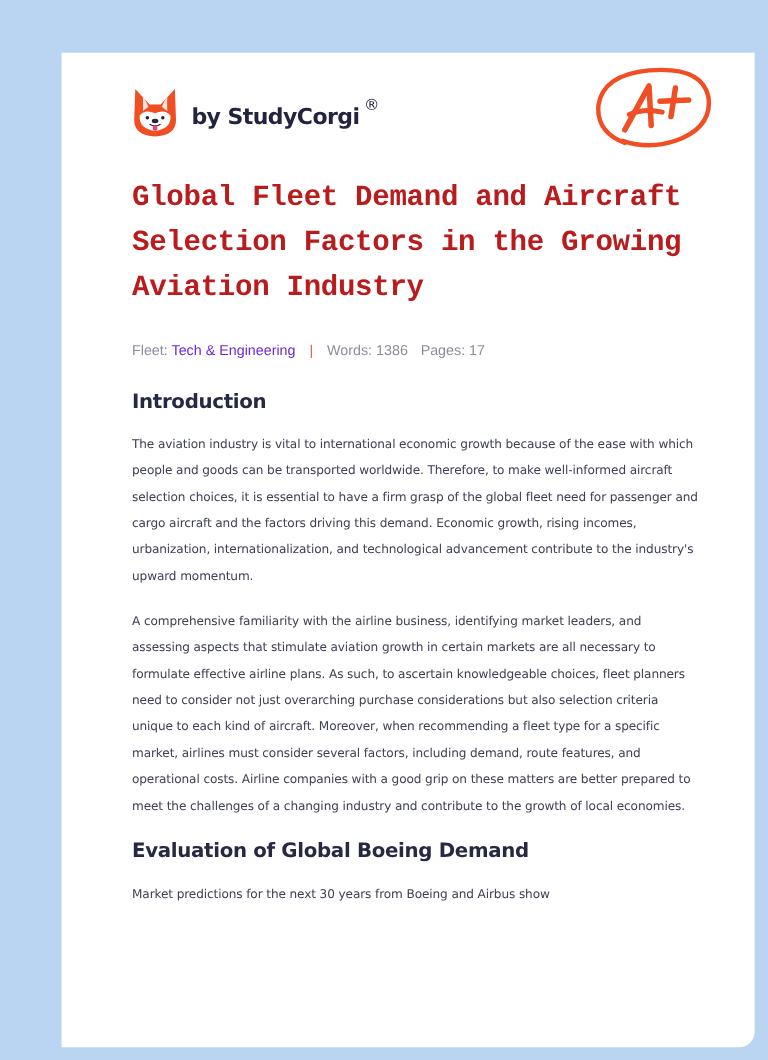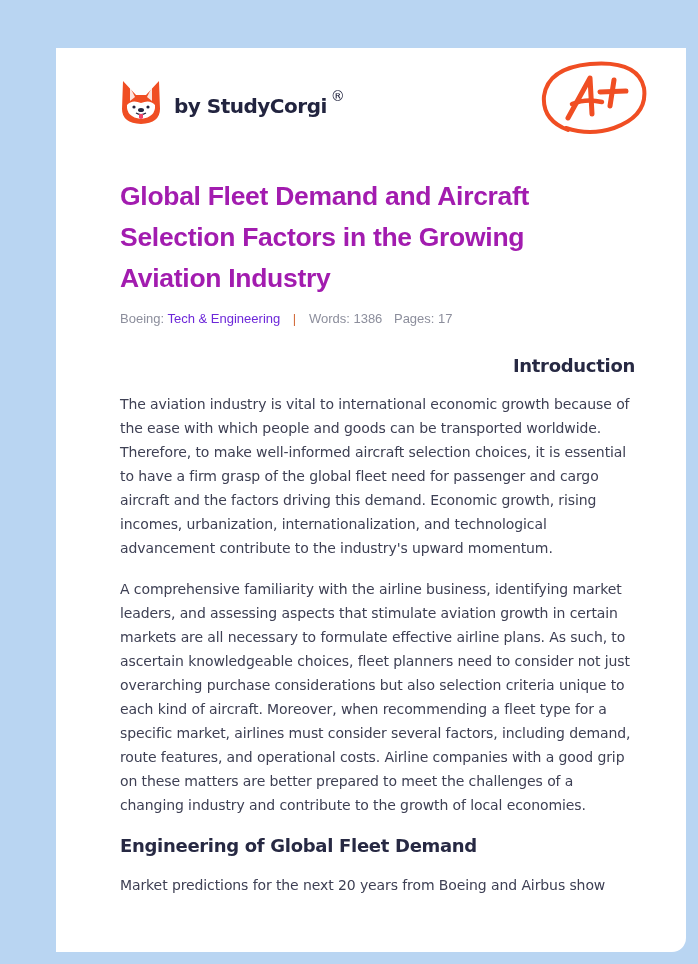--- a/index.html
+++ b/index.html
@@ -57,28 +57,28 @@
     .grade {
       position: absolute;
       left: 482px;
       top: 10px;
       width: 112px;
       height: 82px;
     }
     .title {
       position: absolute;
       left: 64px;
-      top: 128px;
+      top: 111px;
       width: 510px;
       margin: 0;
-      font-family: Liberation Sans, sans-serif;
+      font-family: Liberation Mono, monospace;
       font-weight: bold;
       font-size: 26.5px;
       line-height: 41px;
-      color: #a21caf;
+      color: #b91c1c;
       letter-spacing: -0.3px;
     }
     .meta {
       position: absolute;
       left: 64px;
       top: 263px;
       font-size: 13px;
       color: #8c8e9c;
       white-space: nowrap;
     }
@@ -96,26 +96,26 @@
       font-family: "DejaVu Sans", sans-serif;
       font-weight: bold;
       font-size: 18px;
       line-height: 24px;
       color: #272943;
       letter-spacing: -0.3px;
     }
     .content p {
       margin: 0;
       font-family: "DejaVu Sans", sans-serif;
-      font-size: 14px;
+      font-size: 11px;
       line-height: 24px;
       color: #3e4054;
       letter-spacing: -0.1px;
     }
-    .h-intro { margin-top: 2px !important; text-align: right; }
+    .h-intro { margin-top: 2px !important; }
     .p-intro { margin-top: 14px !important; }
     .p-second { margin-top: 17px !important; }
     .h-eval { margin-top: 17px !important; }
     .p-eval { margin-top: 15px !important; }
   </style>
 </head>
 <body>
 
 <div class="card">
 
@@ -139,28 +139,28 @@
     <path d="M30 72 Q4 62 6 38 Q10 10 52 6 Q100 2 106 30 Q110 58 76 70 Q52 78 28 70" stroke="#f04e23" stroke-width="4" fill="none" stroke-linecap="round"></path>
     <path d="M30 60 L52 20 L54 56" stroke="#f04e23" stroke-width="5" fill="none" stroke-linecap="round" stroke-linejoin="round"></path>
     <path d="M34 46 Q48 40 64 44" stroke="#f04e23" stroke-width="4.5" fill="none" stroke-linecap="round"></path>
     <path d="M76 22 L72 48" stroke="#f04e23" stroke-width="5" fill="none" stroke-linecap="round"></path>
     <path d="M62 34 L88 33" stroke="#f04e23" stroke-width="5" fill="none" stroke-linecap="round"></path>
   </svg>
 
   <h1 class="title">Global Fleet Demand and Aircraft Selection Factors in the Growing Aviation Industry</h1>
 
   <div class="meta">
-    <span>Boeing:</span>
+    <span>Fleet:</span>
     <span class="topic-value">Tech &amp; Engineering</span>
     <span class="sep">|</span>
     <span>Words: 1386</span>
     <span class="pages">Pages: 17</span>
   </div>
 
   <div class="content">
     <h2 class="h-intro">Introduction</h2>
     <p class="p-intro">The aviation industry is vital to international economic growth because of the ease with which people and goods can be transported worldwide. Therefore, to make well-informed aircraft selection choices, it is essential to have a firm grasp of the global fleet need for passenger and cargo aircraft and the factors driving this demand. Economic growth, rising incomes, urbanization, internationalization, and technological advancement contribute to the industry's upward momentum.</p>
     <p class="p-second">A comprehensive familiarity with the airline business, identifying market leaders, and assessing aspects that stimulate aviation growth in certain markets are all necessary to formulate effective airline plans. As such, to ascertain knowledgeable choices, fleet planners need to consider not just overarching purchase considerations but also selection criteria unique to each kind of aircraft. Moreover, when recommending a fleet type for a specific market, airlines must consider several factors, including demand, route features, and operational costs. Airline companies with a good grip on these matters are better prepared to meet the challenges of a changing industry and contribute to the growth of local economies.</p>
-    <h2 class="h-eval">Engineering of Global Fleet Demand</h2>
-    <p class="p-eval">Market predictions for the next 20 years from Boeing and Airbus show</p>
+    <h2 class="h-eval">Evaluation of Global Boeing Demand</h2>
+    <p class="p-eval">Market predictions for the next 30 years from Boeing and Airbus show</p>
   </div>
 
 </div>
 
 </body></html>

